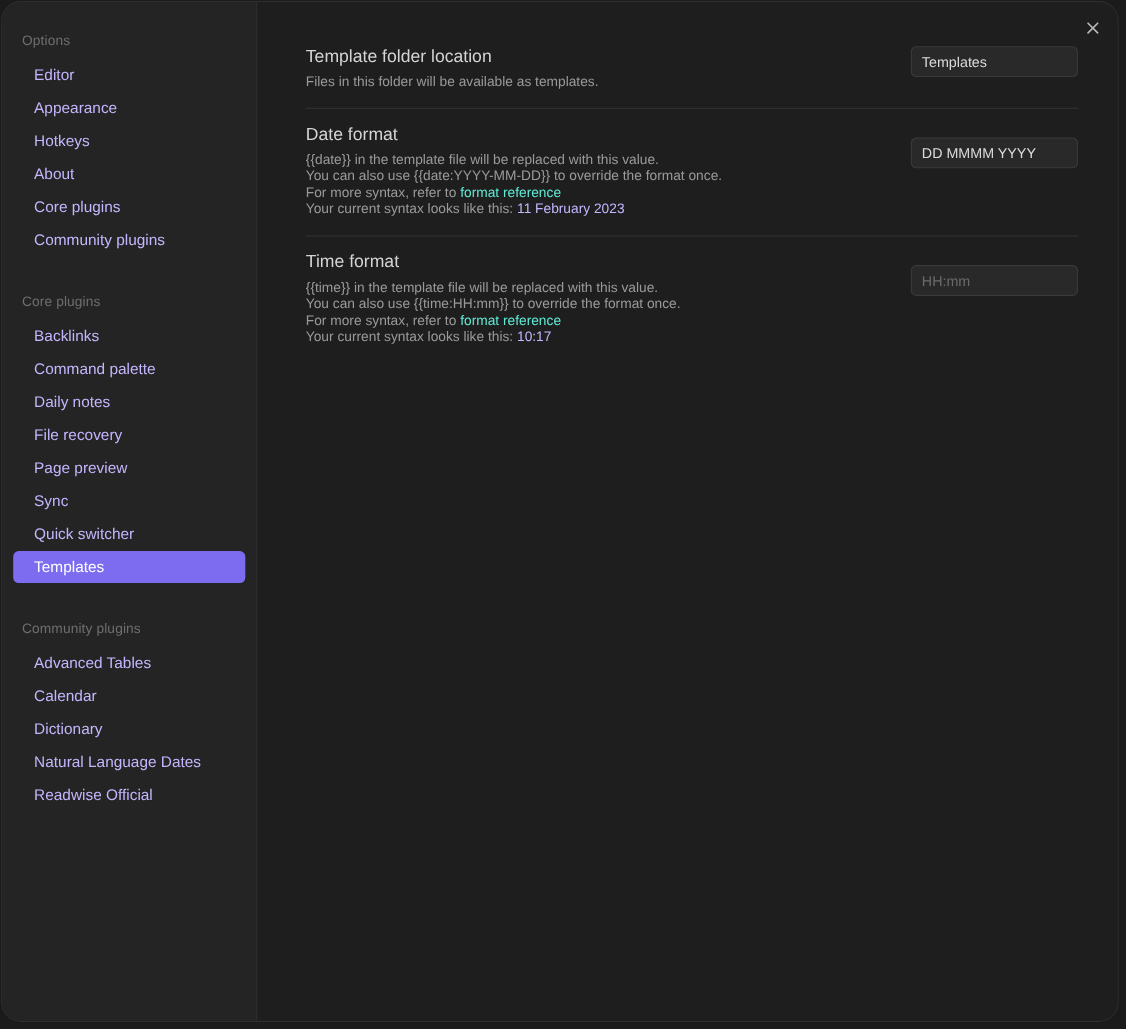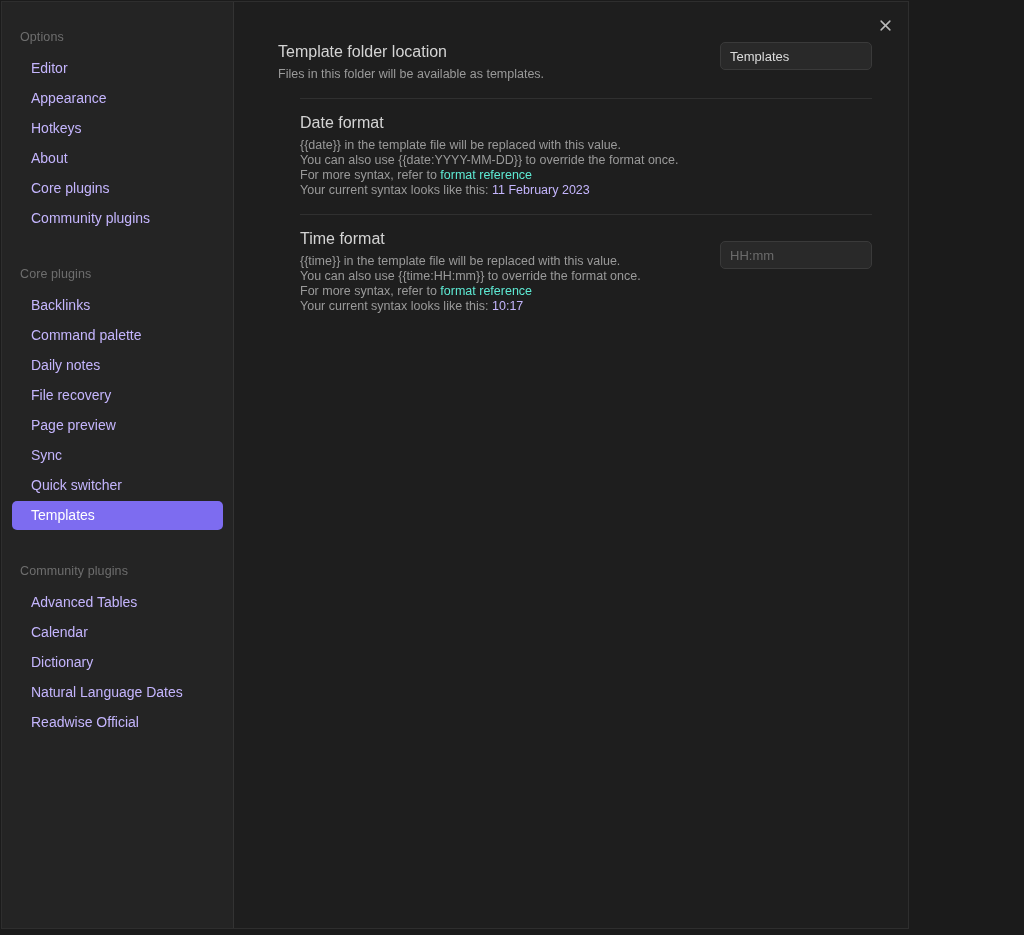--- a/index.html
+++ b/index.html
@@ -14,25 +14,25 @@
     background: #1b1b1b;
     font-family: "Liberation Sans", sans-serif;
     -webkit-font-smoothing: antialiased;
   }
 
   
   .modal {
     position: absolute;
     left: 1px;
     top: 1px;
-    width: 908px;
+    width: 1016px;
     height: 928px;
     background: #202020;
     border: 1px solid #2e2e2e;
-    border-radius: 0;
+    border-radius: 18px;
     display: flex;
     overflow: hidden;
   }
 
   
   .sidebar {
     width: 232px;
     flex: 0 0 232px;
     height: 100%;
     background: #242424;
@@ -101,21 +101,20 @@
   .setting {
     display: flex;
     align-items: flex-start;
     justify-content: space-between;
     gap: 30px;
     padding: 14px 0 16px 0;
   }
 
   .setting + .setting {
     border-top: 1px solid #303030;
-    margin-left: 22px;
   }
 
   .setting-info { flex: 1 1 auto; min-width: 0; }
 
   .setting-name {
     font-size: 16px;
     color: #d4d4d4;
     line-height: 20px;
     margin-bottom: 5px;
     font-weight: 400;
@@ -223,20 +222,23 @@
     <div class="setting row-date">
       <div class="setting-info">
         <div class="setting-name">Date format</div>
         <div class="setting-desc">
           <span class="line">{{date}} in the template file will be replaced with this value.</span>
           <span class="line">You can also use {{date:YYYY-MM-DD}} to override the format once.</span>
           <span class="line"><span>For more syntax, refer to </span><a class="fmt-link">format reference</a></span>
           <span class="line"><span>Your current syntax looks like this: </span><span class="accent-sample">11 February 2023</span></span>
         </div>
       </div>
+      <div class="setting-control">
+        <input class="text-input" type="text" value="DD MMMM YYYY" style="">
+      </div>
     </div>
 
     <div class="setting row-time">
       <div class="setting-info">
         <div class="setting-name">Time format</div>
         <div class="setting-desc">
           <span class="line">{{time}} in the template file will be replaced with this value.</span>
           <span class="line">You can also use {{time:HH:mm}} to override the format once.</span>
           <span class="line"><span>For more syntax, refer to </span><a class="fmt-link">format reference</a></span>
           <span class="line"><span>Your current syntax looks like this: </span><span class="accent-sample">10:17</span></span>

